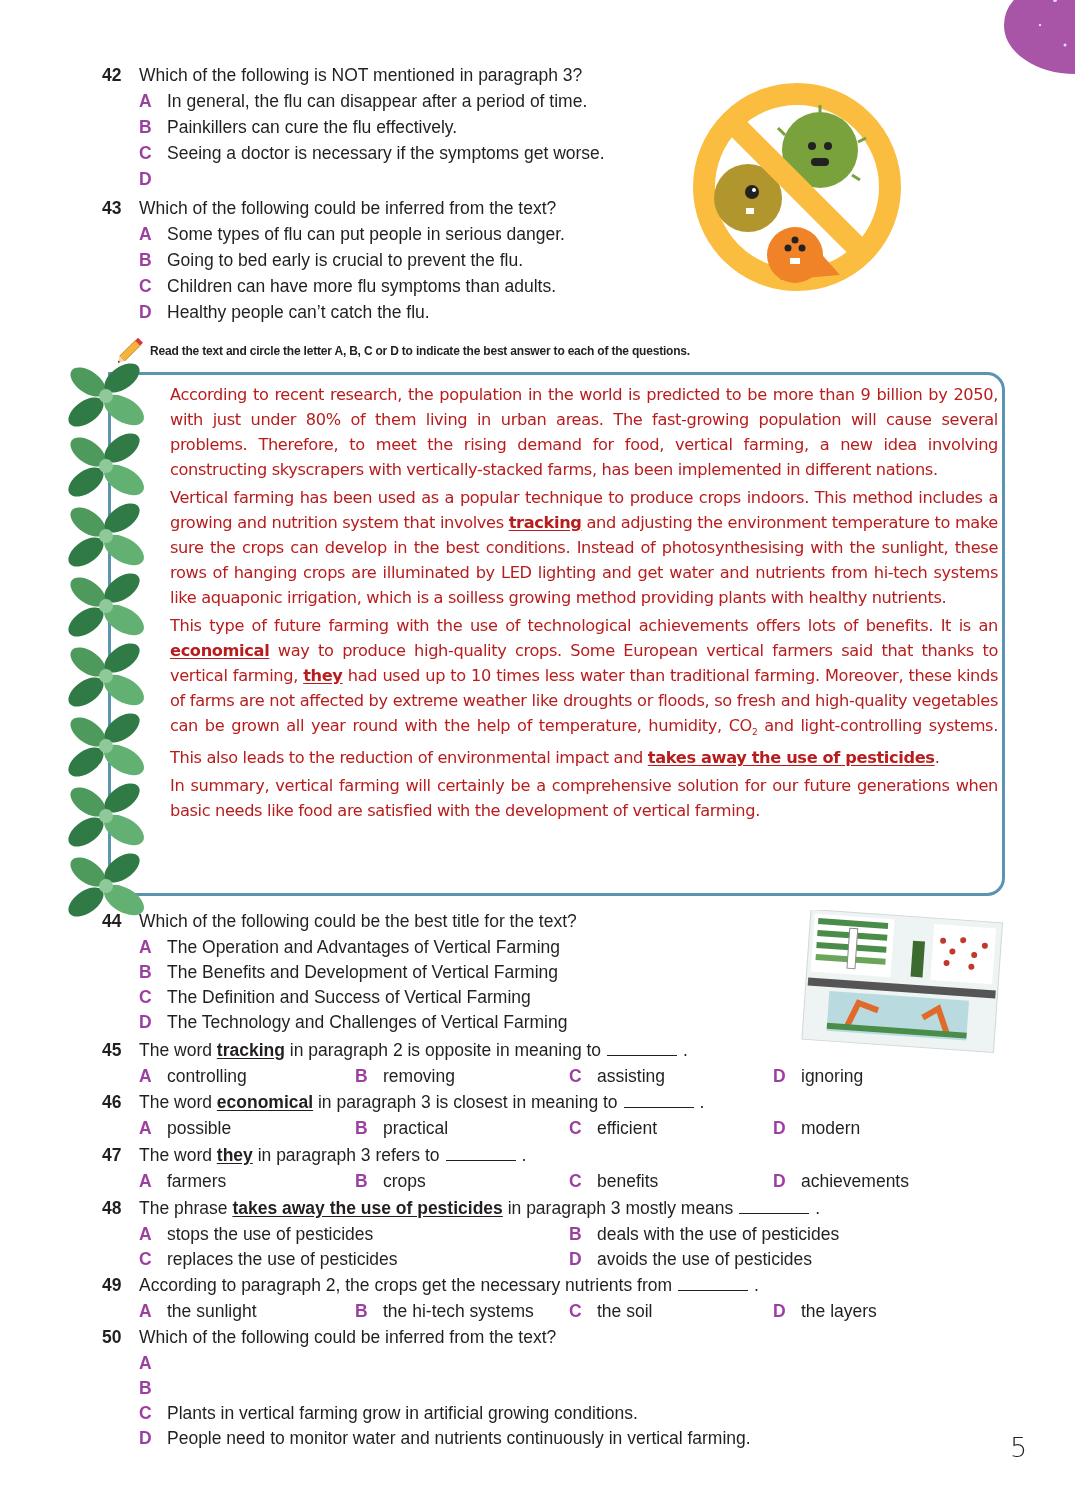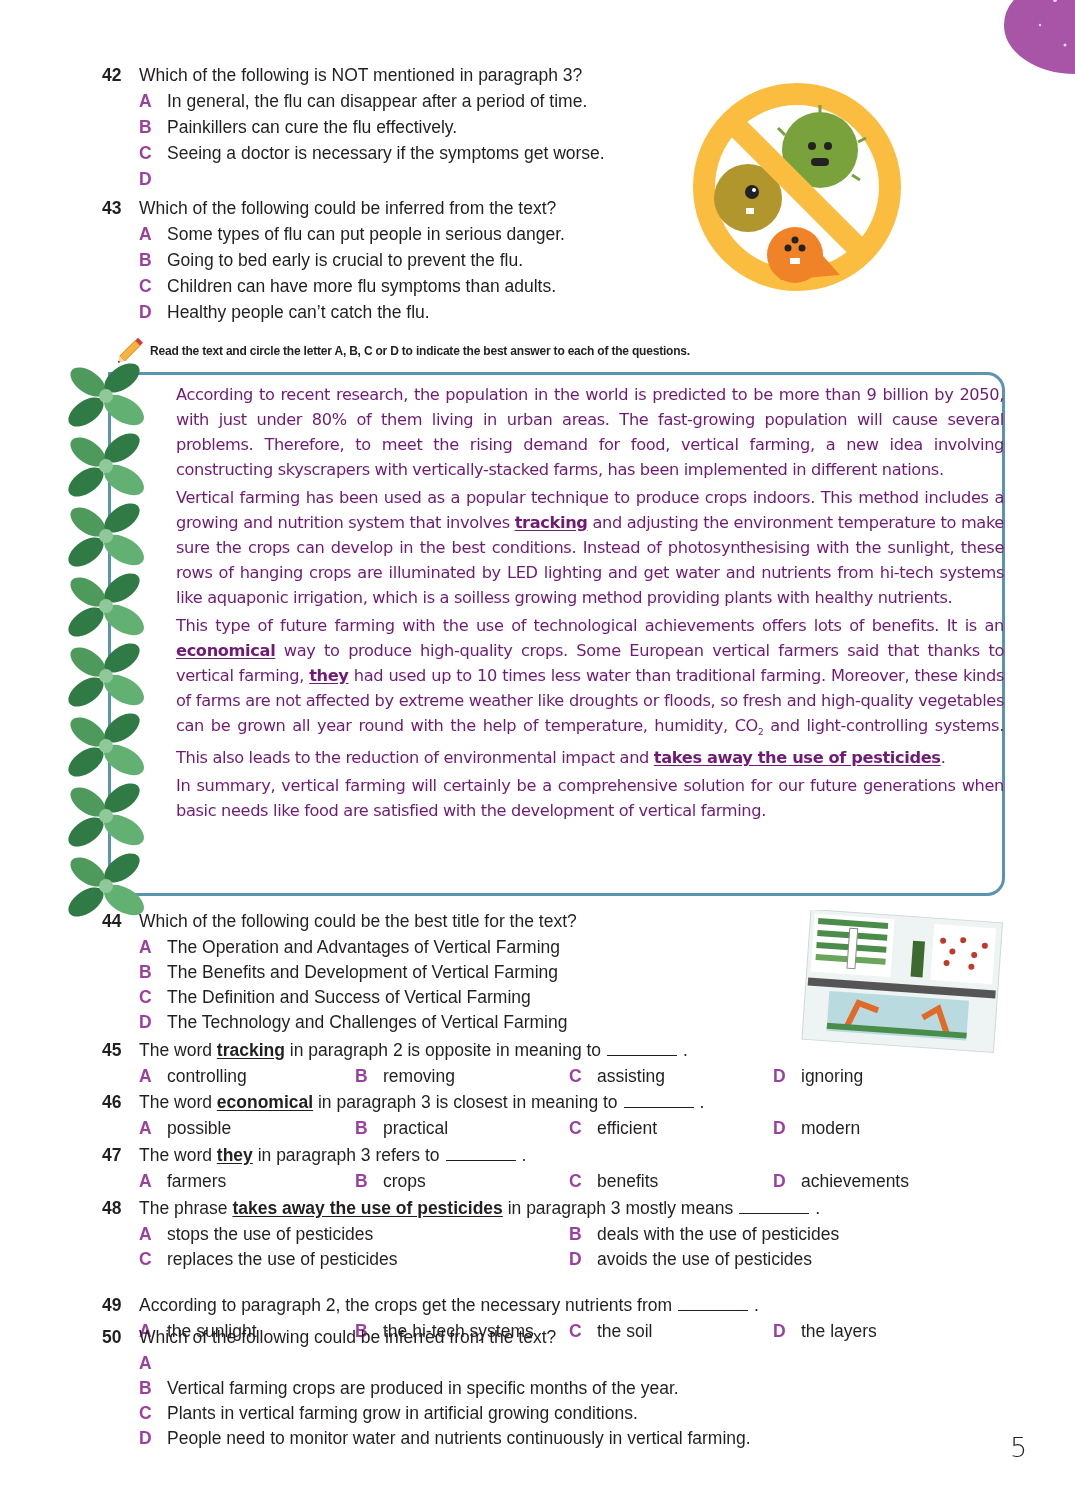--- a/index.html
+++ b/index.html
@@ -30,23 +30,23 @@
   .instruction { position: absolute; left: 150px; top: 344px; font-size: 12px; font-weight: bold; letter-spacing: -0.2px; }
   .pencil { position: absolute; left: 114px; top: 334px; width: 34px; height: 30px; }
 
   .passage-box {
     position: absolute; left: 108px; top: 372px; width: 897px; height: 524px;
     border: 3px solid #5b94b0; border-left-width: 3px; border-radius: 0 18px 18px 0;
     border-left-color: #5b94b0;
   }
   .passage-box::before { content: ""; position: absolute; left: -3px; top: -3px; width: 20px; height: 3px; background: #5b94b0; }
   .passage {
-    position: absolute; left: 176px; top: 382px; width: 828px;
+    position: absolute; left: 170px; top: 382px; width: 828px;
     font-family: "DejaVu Sans", sans-serif; font-size: 16.2px; line-height: 25px;
-    text-align: justify; color: #701a75; letter-spacing: -0.35px;
+    text-align: justify; color: #b91c1c; letter-spacing: -0.35px;
   }
   .passage p { margin-bottom: 3px; }
   .passage .u { font-weight: bold; }
 
   .leaves { position: absolute; left: 66px; top: 360px; width: 90px; height: 560px; }
 
   .virus-img { position: absolute; left: 690px; top: 80px; width: 215px; height: 215px; }
   .farm-img { position: absolute; left: 800px; top: 910px; width: 205px; height: 148px; }
 
   .page-number { position: absolute; left: 1010px; top: 1432px; font-family: "DejaVu Sans", sans-serif; font-size: 27px; color: #231f20; font-weight: 300; }
@@ -311,21 +311,21 @@
           <span>replaces the use of pesticides</span>
         </div>
       <div class="cell">
           <span class="letter">D</span>
           <span>avoids the use of pesticides</span>
         </div>
     </div>
   </div>
 </div>
 
-<div class="q" style="top:1272px;margin-top:20px;">
+<div class="q" style="top:1272px;">
   <div><span class="qnum">49</span><span>According to paragraph 2, the crops get the necessary nutrients from</span><span class="blank"></span><span>.</span></div>
   <div class="opts row4">
     <div class="cell c1">
         <span class="letter">A</span>
         <span>the sunlight</span>
       </div>
     <div class="cell c2">
         <span class="letter">B</span>
         <span>the hi-tech systems</span>
       </div>
@@ -341,21 +341,20 @@
 </div>
 
 <div class="q" style="top:1324px;">
   <div><span class="qnum">50</span><span class="qtext">Which of the following could be inferred from the text?</span></div>
   <div class="opts">
     <div class="opt" style="height:25px">
         <span class="letter">A</span>
       </div>
     <div class="opt" style="height:25px">
         <span class="letter">B</span>
-        <span>Vertical farming crops are produced in specific months of the year.</span>
       </div>
     <div class="opt" style="height:25px">
         <span class="letter">C</span>
         <span>Plants in vertical farming grow in artificial growing conditions.</span>
       </div>
     <div class="opt" style="height:25px">
         <span class="letter">D</span>
         <span>People need to monitor water and nutrients continuously in vertical farming.</span>
       </div>
   </div>

